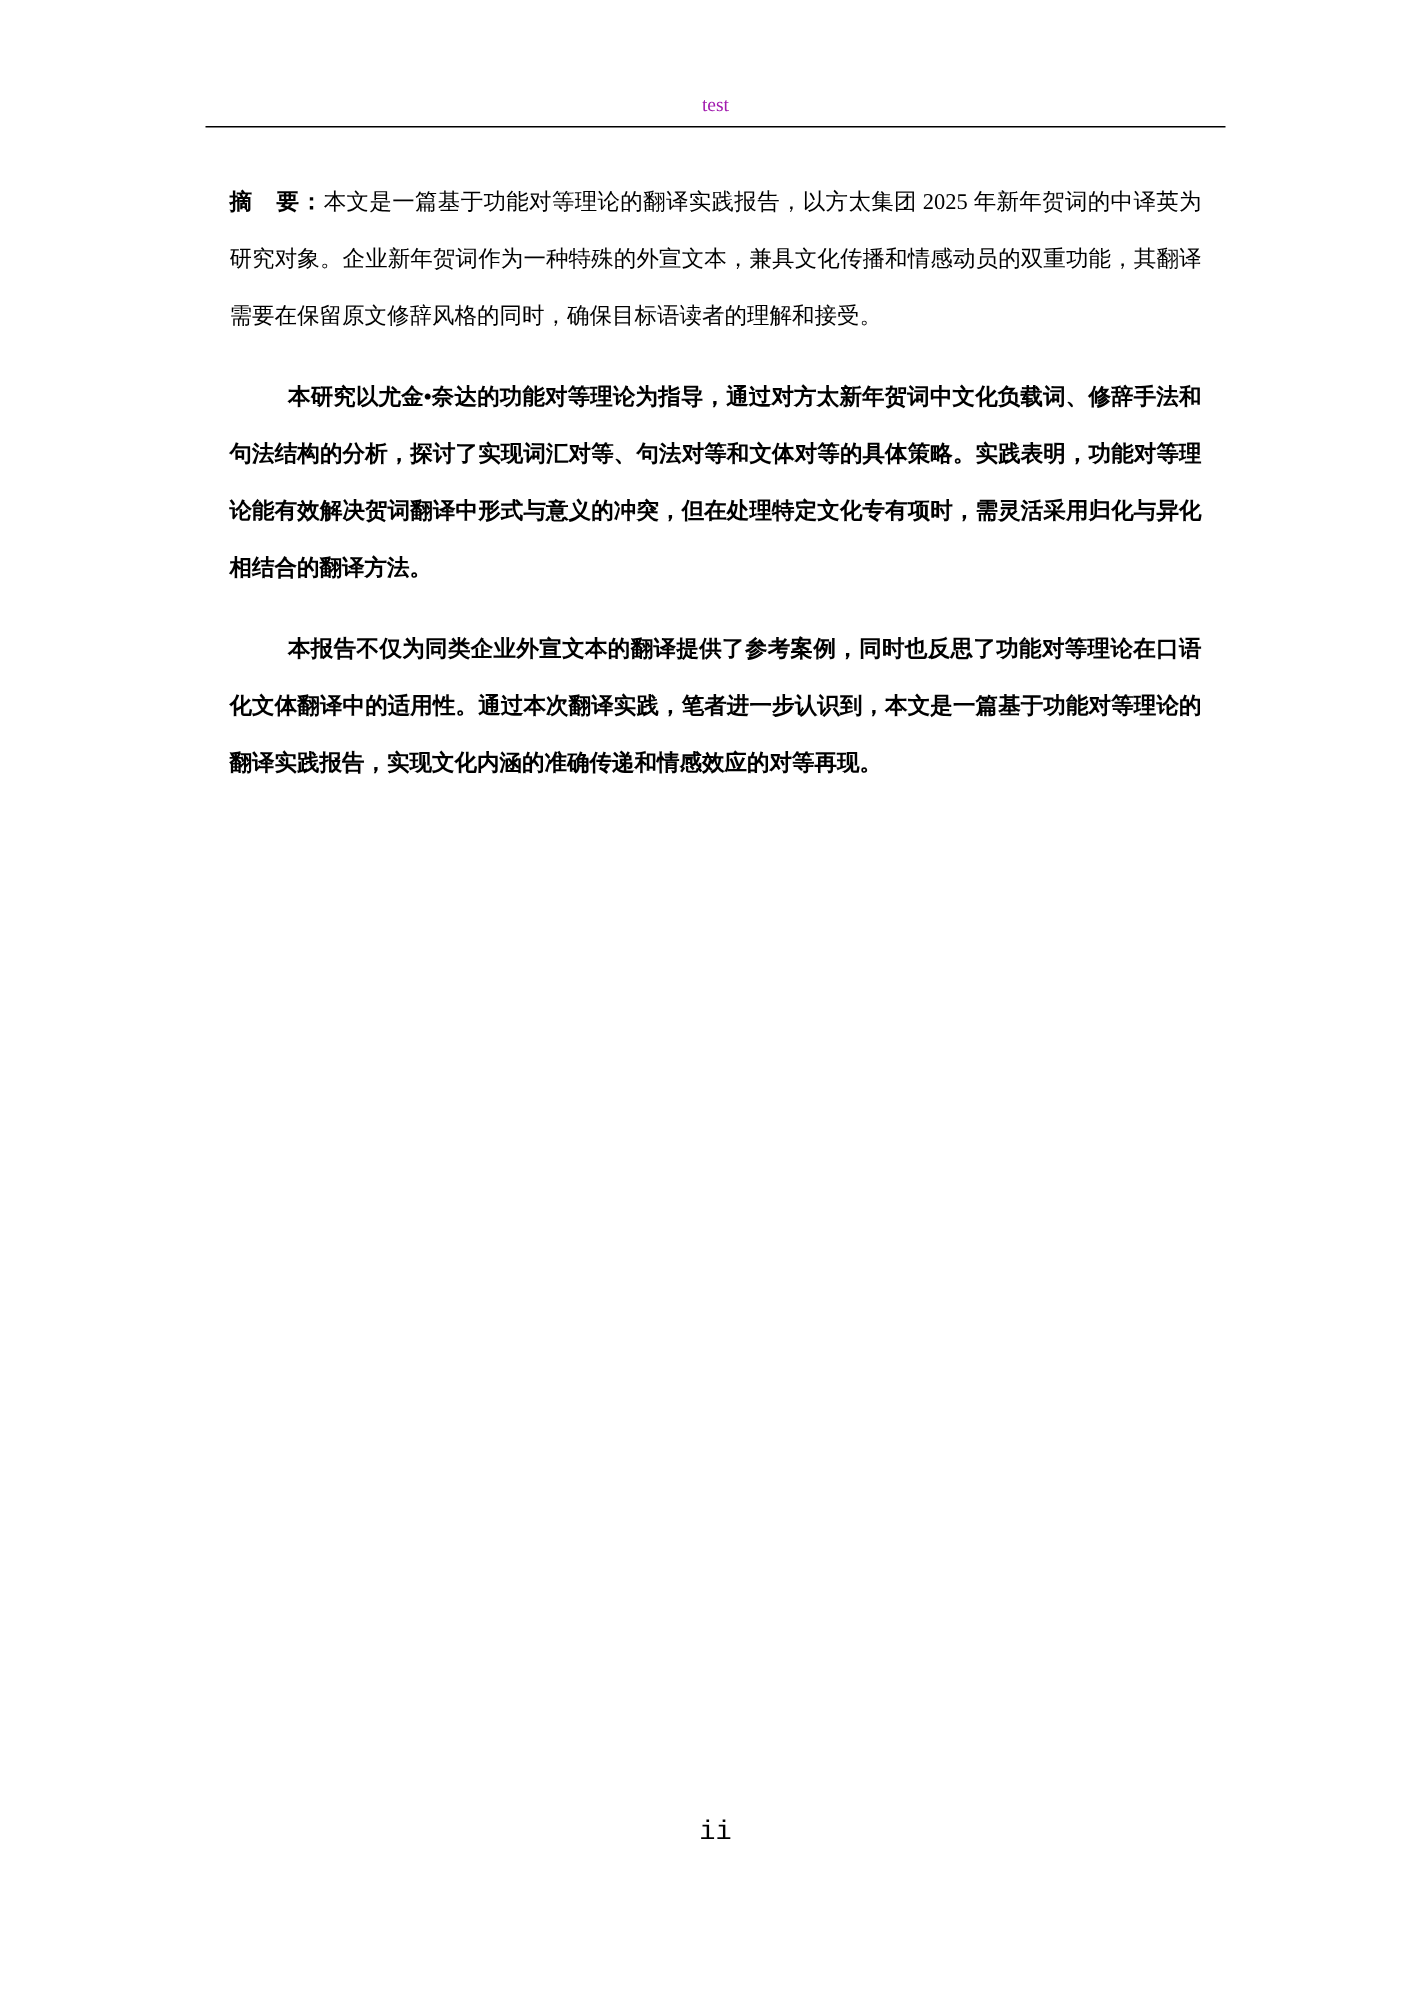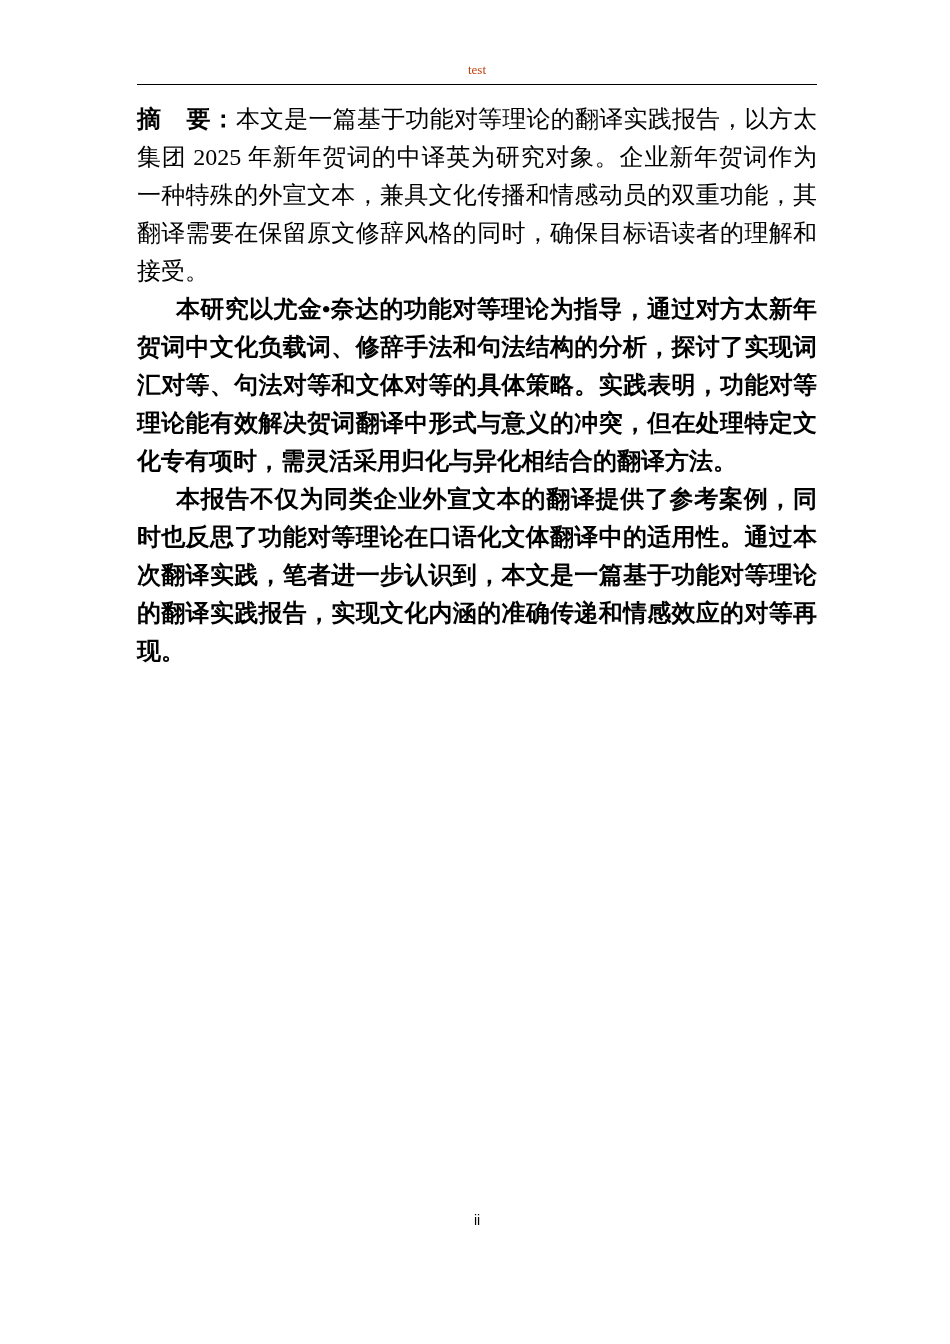--- a/index.html
+++ b/index.html
@@ -25,39 +25,39 @@
   }
   .header {
     position: absolute;
     left: 137px;
     top: 62px;
     width: 680px;
     text-align: center;
     font-family: "Liberation Serif", "DejaVu Serif", serif;
     font-size: 13px;
     line-height: 16px;
-    color: #c2410c;
+    color: #a21caf;
   }
   .header-rule {
     position: absolute;
     left: 137px;
     top: 84px;
     width: 680px;
     height: 0;
     border-top: 1.3px solid #000;
   }
   .content {
     position: absolute;
     left: 137px;
     top: 100px;
     width: 680px;
   }
   p {
-    margin: 0;
-    font-size: 24px;
+    margin: 16px;
+    font-size: 15px;
     line-height: 38px;
     text-align: justify;
     text-justify: inter-ideograph;
     font-family: "Liberation Serif", "DejaVu Serif", serif;
   }
   .abstract-para {
     text-indent: 0;
   }
   .indent-para {
     text-indent: 39px;
@@ -69,22 +69,22 @@
   }
   .kw-para {
     text-indent: 0;
   }
   .footer {
     position: absolute;
     left: 137px;
     top: 1212px;
     width: 680px;
     text-align: center;
-    font-size: 14px;
-    font-family: Liberation Sans, sans-serif;
+    font-size: 18px;
+    font-family: Liberation Mono, monospace;
   }
 </style>
 </head>
 <body>
 
 <div class="page">
 
   <div class="header">test</div>
   <div class="header-rule"></div>
 

